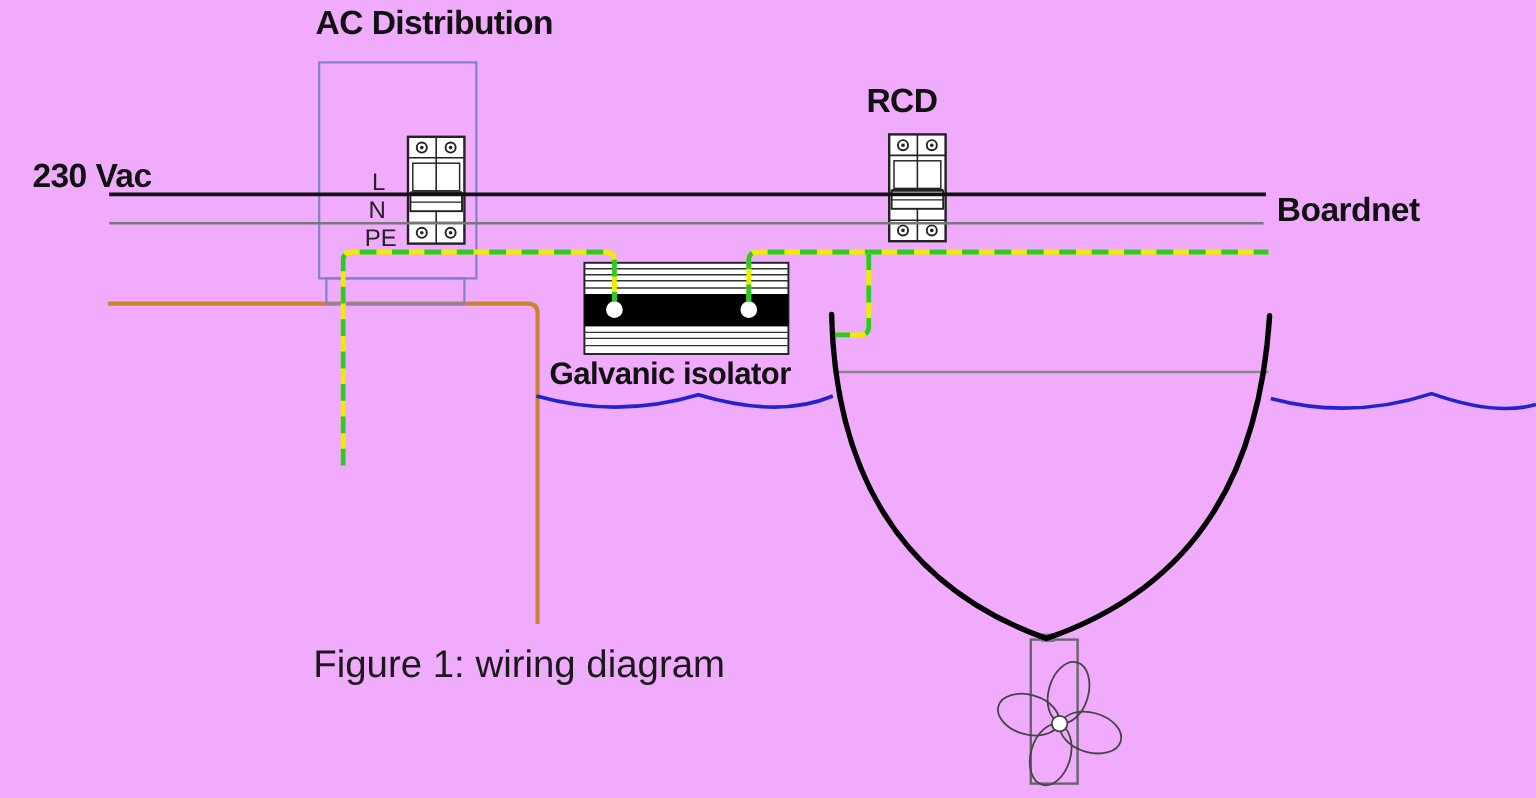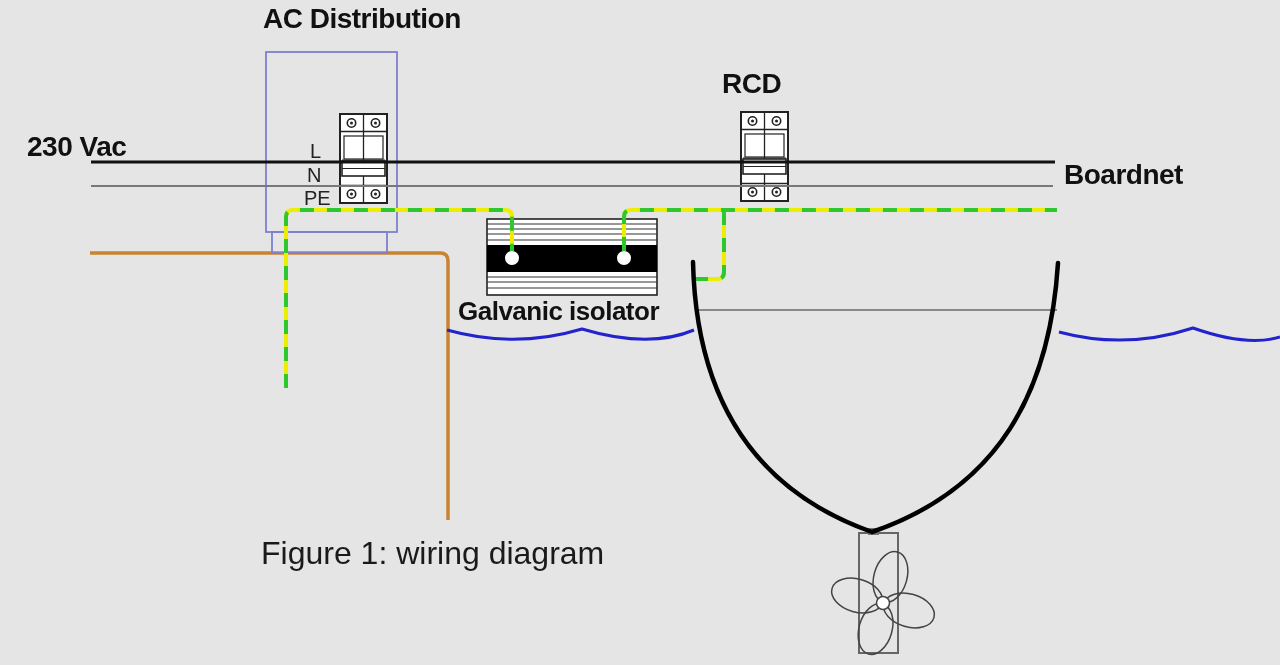--- a/index.html
+++ b/index.html
@@ -8,21 +8,21 @@
     background: #ffffff;
     width: 1280px;
     height: 665px;
     overflow: hidden;
     font-family: "Liberation Sans", sans-serif;
   }
   .stage {
     position: relative;
     width: 1280px;
     height: 665px;
-    background: #e5e5e5;
+    background: #f0abfc;
   }
   svg text {
     font-family: "Liberation Sans", sans-serif;
     fill: #111111;
   }
   .lbl-big   { font-size: 28px; font-weight: bold; letter-spacing: -0.5px; }
   .lbl-mid   { font-size: 26px; font-weight: bold; letter-spacing: -0.5px; }
   .lbl-small { font-size: 20px; font-weight: normal; fill: #222; }
   .lbl-caption { font-size: 32px; font-weight: normal; fill: #1a1a1a; }
 </style>

